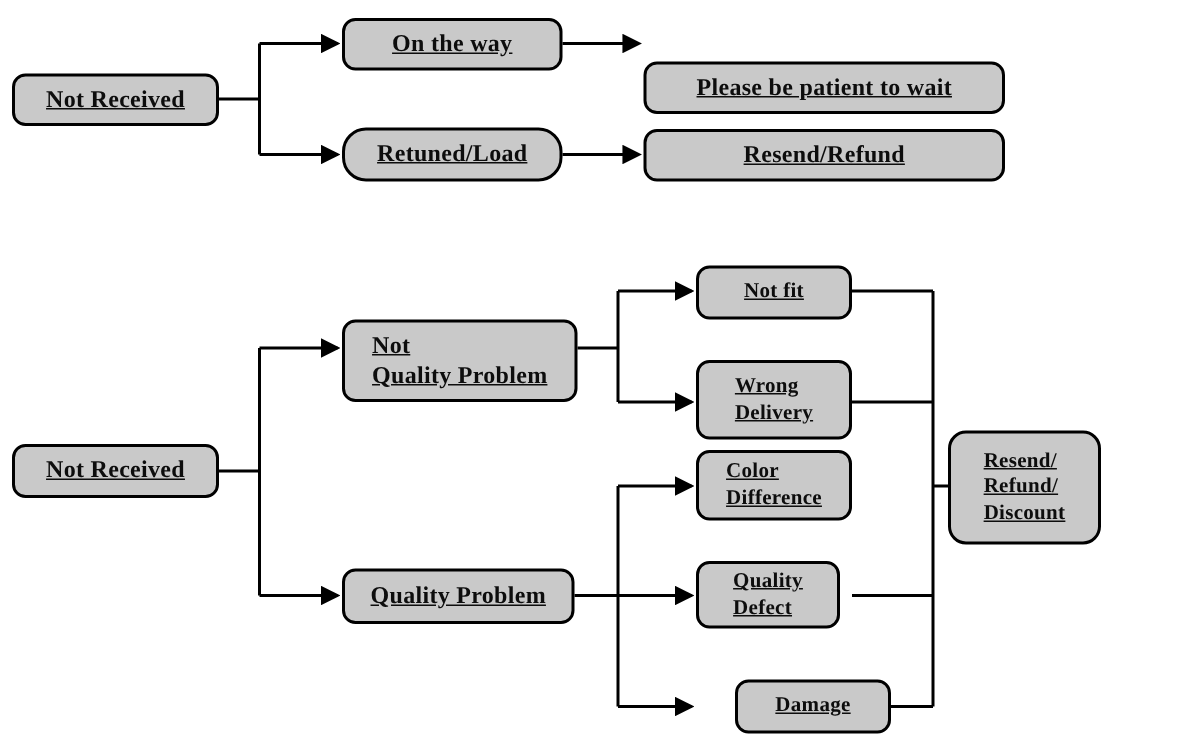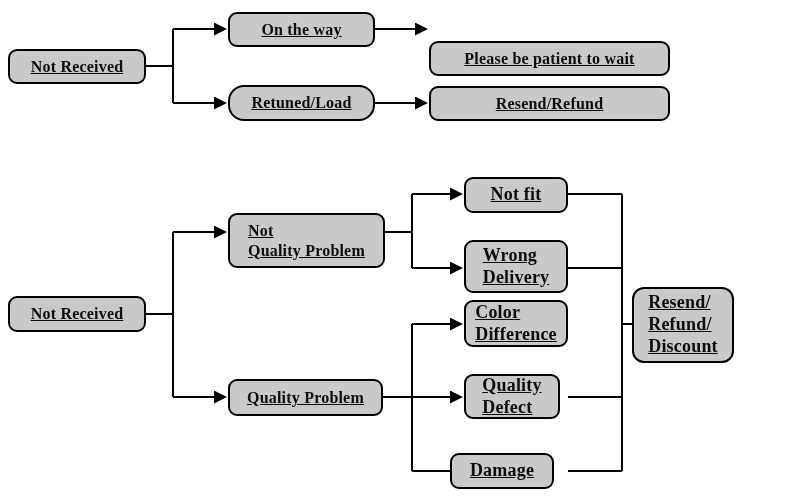--- a/index.html
+++ b/index.html
@@ -36,21 +36,21 @@
     color: #0d0d0d;
     font-size: 16px;
     line-height: 1.22;
     letter-spacing: 0.2px;
     text-decoration: underline;
   }
   .node span {
     white-space: pre-line;
   }
   .node.small {
-    font-size: 18px;
+    font-size: 14px;
   }
 </style>
 </head>
 <body>
 
 <div class="canvas">
 
   <svg class="edges" viewBox="0 0 800 497" xmlns="http://www.w3.org/2000/svg">
     <defs>
       <marker id="arrow" viewBox="0 0 10 10" refX="8.5" refY="5" markerWidth="6.5" markerHeight="6.5" orient="auto-start-reverse">
@@ -113,21 +113,21 @@
 Difference</span>
   </div>
   <div class="node small" style="left:464px; top:240px; width:104px; height:53px;">
     <span>Wrong
 Delivery</span>
   </div>
   <div class="node small" style="left:464px; top:374px; width:96px; height:45px;">
     <span>Quality
 Defect</span>
   </div>
-  <div class="node small" style="left:450px; top:453px; width:104px; height:36px;">
+  <div class="node small" style="left:490px; top:453px; width:104px; height:36px;">
     <span>Damage</span>
   </div>
   <div class="node small" style="left:632px; top:287px; width:102px; height:76px; border-radius:12px;">
     <span>Resend/
 Refund/
 Discount</span>
   </div>
 
 </div>
 

